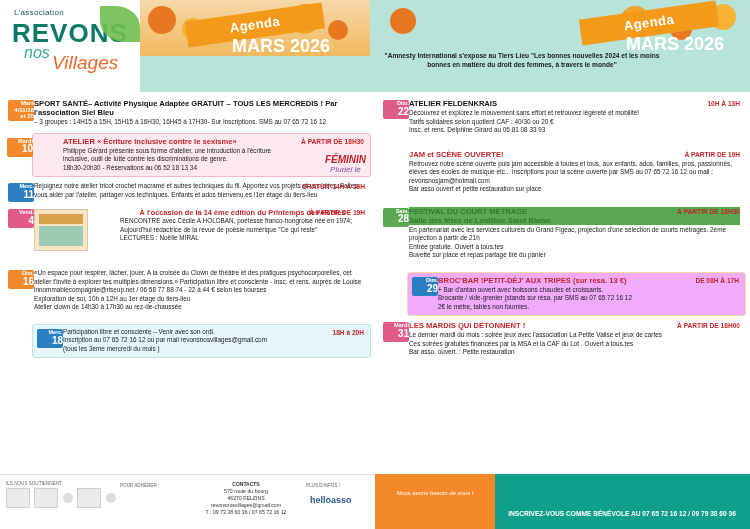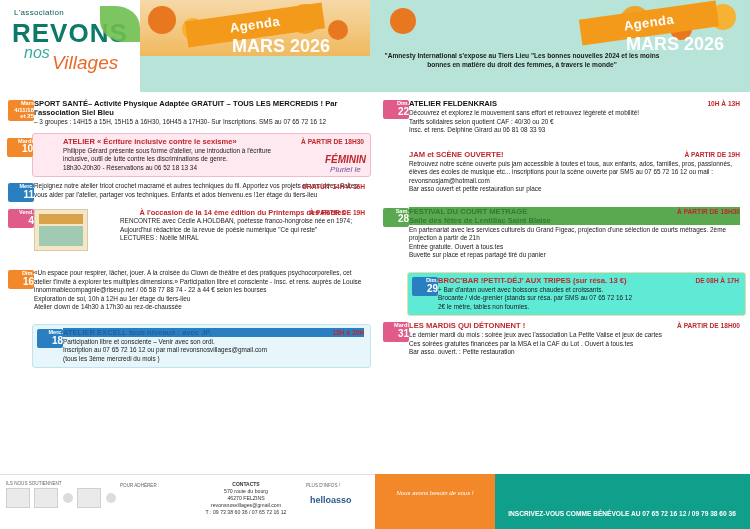--- a/index.html
+++ b/index.html
@@ -47,21 +47,21 @@
 
   .title{font-size:7.6px;font-weight:bold;color:#111;margin:0 0 1px;}
   .title.red{color:#c0272d;}
   .title.blue{color:#1f5fa8;}
   .title.green{color:#2e7d32;}
   .body{font-size:6.4px;line-height:1.33;color:#1a1a1a;}
   .hour{position:absolute;right:6px;top:4px;font-size:6.6px;font-weight:bold;color:#c0272d;}
 
   .box-pink{background:#fde9ef;border:1px solid #f2b8cc;border-radius:3px;margin:2px 4px;padding:3px 6px 4px 30px;position:relative;}
   .box-pink .datebox{left:-26px;}
-  .box-yellow{background:#5eead4;border:1px solid #f0dca0;border-radius:3px;margin:2px 4px;padding:3px 6px 4px 30px;position:relative;}
+  .box-yellow{background:#f0abfc;border:1px solid #f0dca0;border-radius:3px;margin:2px 4px;padding:3px 6px 4px 30px;position:relative;}
   .box-cyan{background:#e7f6fb;border:1px solid #bfe4f0;border-radius:3px;margin:8px 4px;padding:3px 6px 4px 30px;position:relative;}
   .box-plain{margin:2px 4px;padding:3px 6px 4px 30px;position:relative;}
 
   .feminin{position:absolute;right:4px;bottom:2px;text-align:center;}
   .feminin .f1{font-size:10px;font-weight:bold;color:#c0272d;font-style:italic;}
   .feminin .f2{font-size:8px;color:#7a4b9b;font-style:italic;}
 
   .poetes-img{position:absolute;left:30px;top:4px;width:52px;height:40px;background:#f5e6c8;border:1px solid #d8c9a4;}
   .poetes-img .pi1{position:absolute;left:4px;top:4px;right:4px;height:10px;background:#d8a24a;}
   .poetes-img .pi2{position:absolute;left:4px;top:16px;right:4px;bottom:4px;background:#9fc9b0;}
@@ -187,21 +187,20 @@
 Exploration de soi, 10h à 12H au 1er étage du tiers-lieu
 Atelier clown de 14h30 à 17h30 au rez-de-chaussée</div>
     </div>
 
     <div class="box-cyan" style="margin-left:32px;">
       <div class="hour">18H à 20H</div>
       <div class="datebox blue">
         <span class="d">Merc.</span>
         <span class="n">18</span>
       </div>
-      <div class="title blue">ATELIER EXCELL tous niveaux : avec JP.</div>
       <div class="body" style="white-space:pre-line;">Participation libre et consciente – Venir avec son ordi.
 Inscription au 07 65 72 16 12 ou par mail revonsnosvillages@gmail.com
 (tous les 3ème mercredi du mois )</div>
     </div>
 
   </div>
 
   <div class="col colR">
 
     <div class="box-plain" style="margin-top:4px;">

